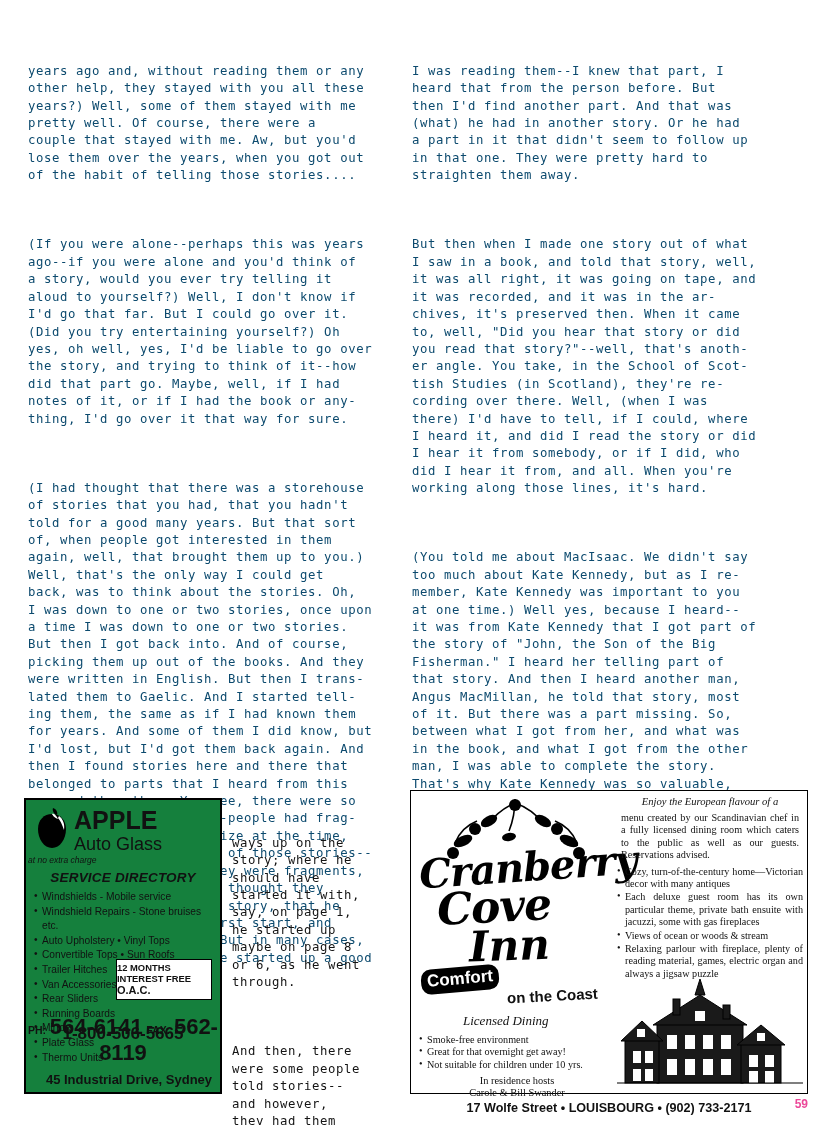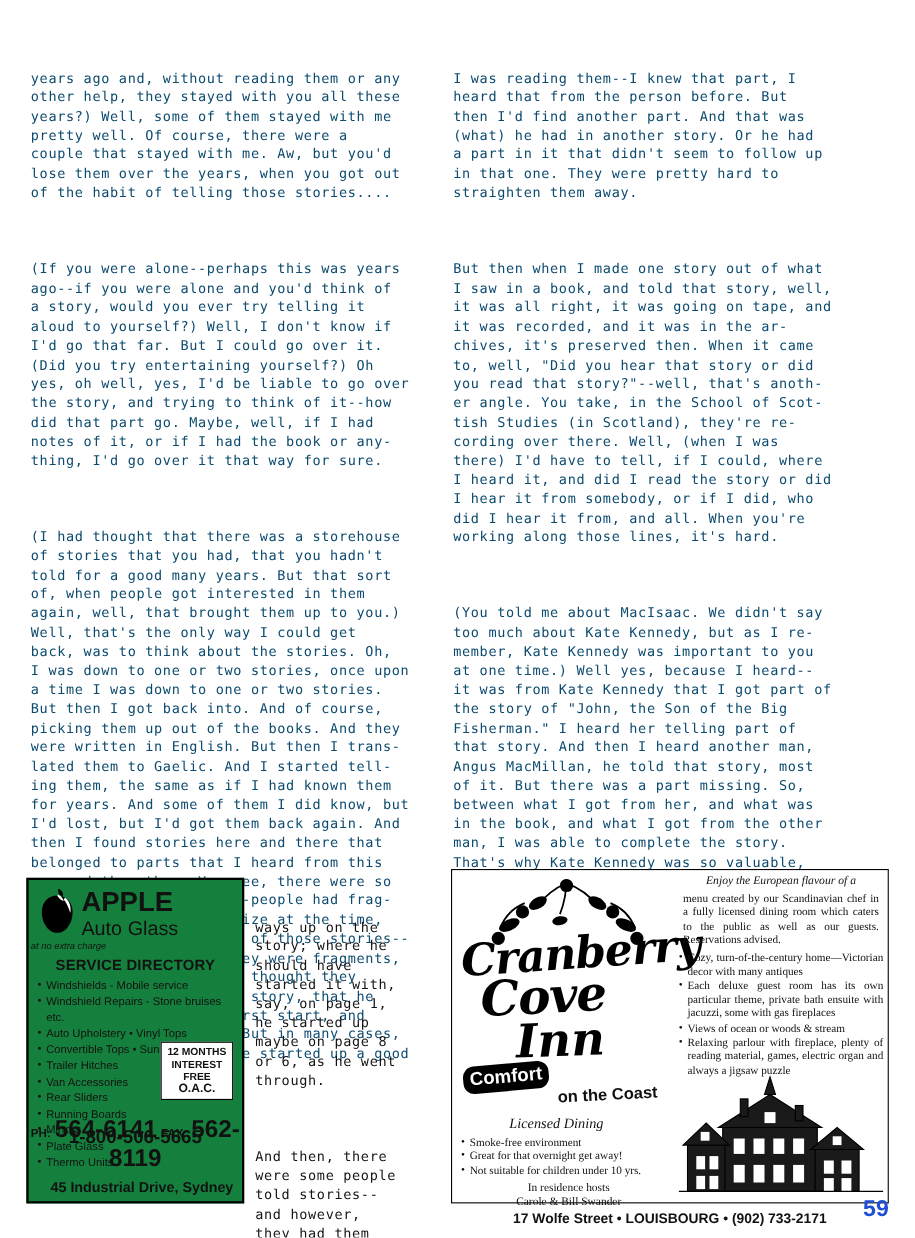--- a/index.html
+++ b/index.html
@@ -95,42 +95,42 @@
     font-style: italic;
     margin-top: 1px;
     margin-left: 2px;
   }
   .apple-dir {
     text-align: center;
     font-size: 13.5px;
     font-weight: bold;
     margin-top: 5px;
     letter-spacing: 0.2px;
+    font-style: italic;
   }
   .apple-list {
     margin: 5px 0 0 0;
     padding: 0 0 0 8px;
     list-style: none;
     font-size: 10.2px;
     line-height: 14.6px;
   }
   .apple-list li { position: relative; padding-left: 8px; }
   .apple-list li:before {
     content: "\2022";
     position: absolute;
     left: 0;
     top: -1px;
   }
   .apple-months {
     position: absolute;
     right: 8px;
     bottom: 92px;
-    width: 66px;
+    width: 96px;
     border: 1.5px solid #000;
-    text-align: center;
     font-size: 9.4px;
     line-height: 11.5px;
     font-weight: bold;
     padding: 2px 0 3px 0;
     box-sizing: border-box;
     background: #fff;
   }
   .apple-months .oac { font-weight: bold; font-size: 11px; }
   .apple-phone-free {
     position: absolute;
@@ -320,22 +320,22 @@
     width: 186px;
     height: 112px;
   }
 
   .page-num {
     position: absolute;
     right: 24px;
     bottom: 14px;
     font-family: "Liberation Sans", sans-serif;
     font-weight: bold;
-    font-size: 21px;
-    color: #1d4ed8;
+    font-size: 12px;
+    color: #ec4899;
     text-align: right;
   }
 </style>
 </head>
 <body>
 
 <div class="page">
 
   <div class="col col-left">
     <p class="para">years ago and, without reading them or any

